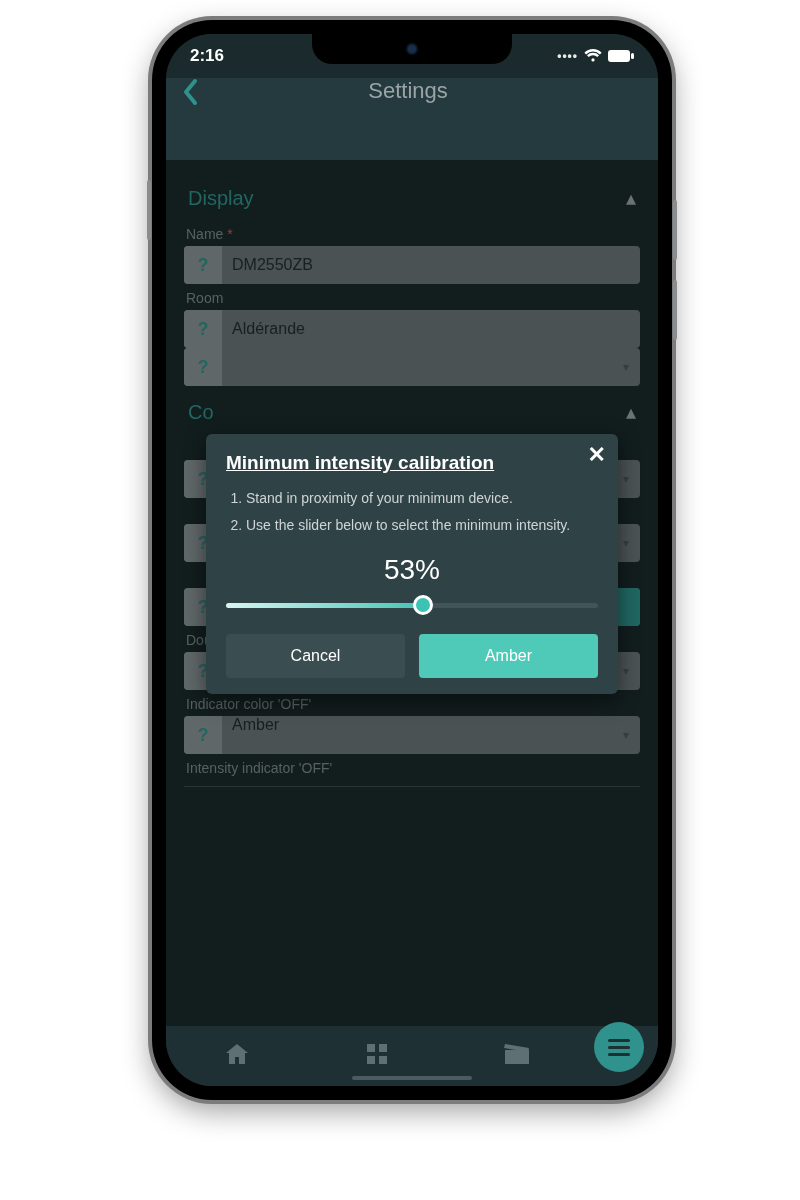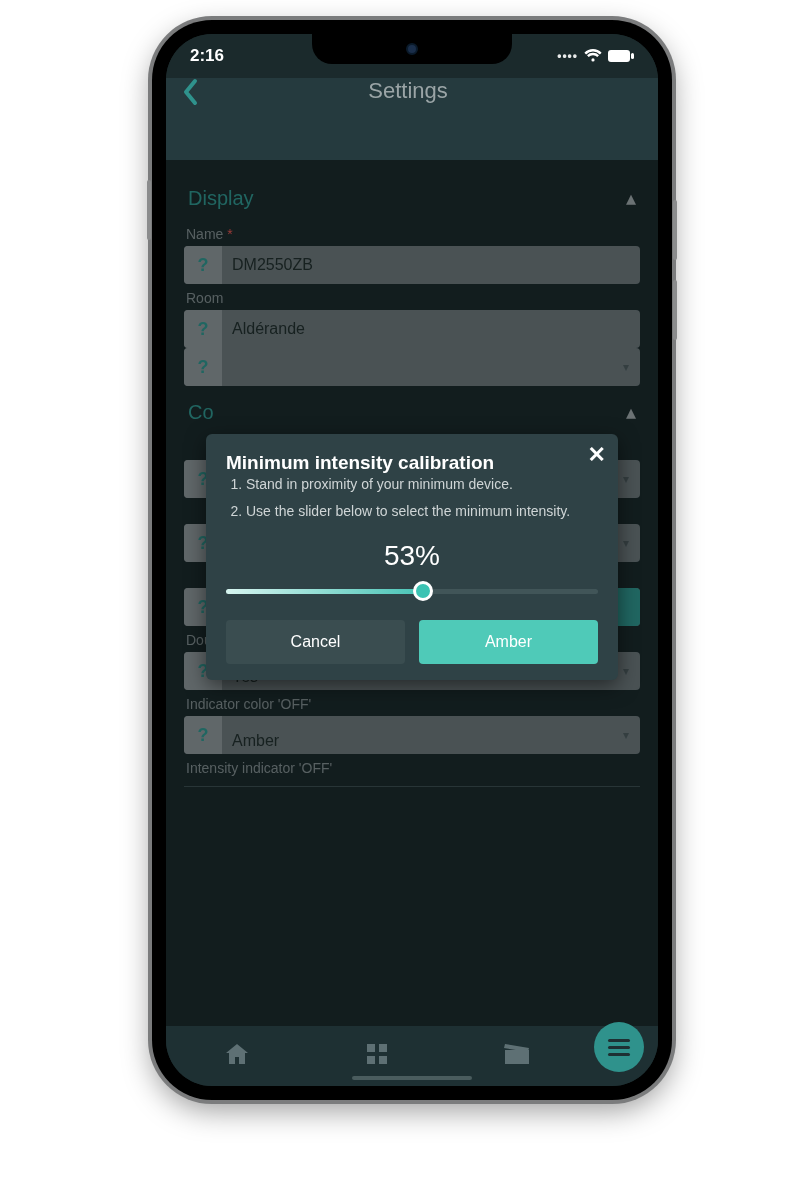--- a/index.html
+++ b/index.html
@@ -115,21 +115,21 @@
 
   .field {
     display:flex; height:38px; border-radius:4px; overflow:hidden;
     background:#6a7679;
   }
   .help {
     width:38px; background:#8a9497; color:#2f928c; font-weight:700;
     display:flex;align-items:center;justify-content:center;font-size:18px;
   }
   .field input, .field .value {
-    flex:1; border:0; background:transparent; padding:16px 10px;
+    flex:1; border:0; background:transparent; padding:0 10px;
     font-size:16px; color:#22302f;
   }
   .field .caret {
     width:28px; display:flex; align-items:center; justify-content:center;
     color:#4b5a5c; font-size:12px;
   }
   .field .btn-configure{
     width:140px;background:#2f928c;color:#fff;border:0;font-size:15px;
   }
 
@@ -151,21 +151,21 @@
     padding:18px 20px 16px;
     color:#e8eced;
     box-shadow:0 6px 20px rgba(0,0,0,.5);
   }
   .modal .close {
     position:absolute; right:12px; top:8px;
     color:#fff; font-size:22px; font-weight:700;
     cursor:pointer;
   }
   .modal h3 {
-    font-size:19px; font-weight:700; color:#fff; 
+    font-size:19px; font-weight:700; color:#fff; margin-bottom:14px;text-decoration:underline;
   }
   .modal ol {
     padding-left:20px; font-size:14px; line-height:1.5; color:#cfd5d6;
     margin-bottom:18px;
   }
   .modal ol li { margin-bottom:6px; }
   .modal .value-large {
     text-align:center; font-size:28px; color:#fff; margin-bottom:10px;
   }
   .slider {

